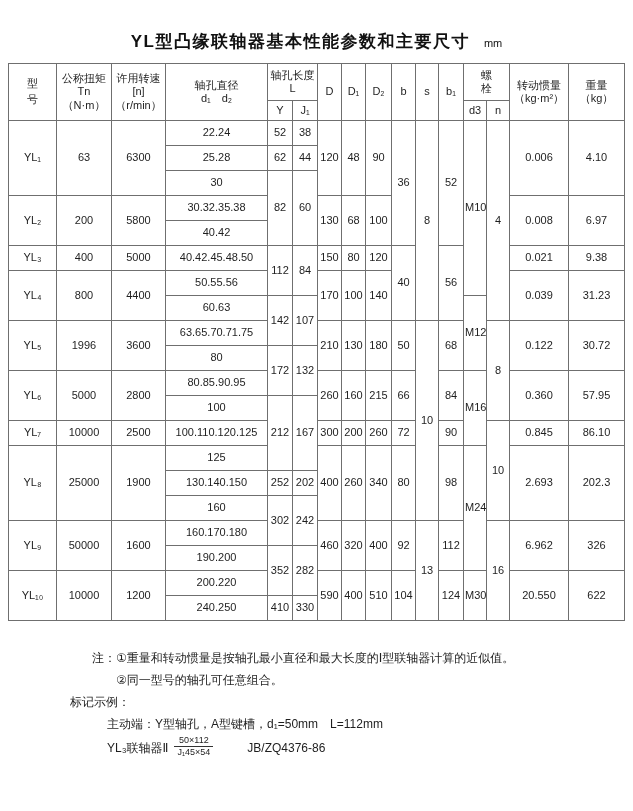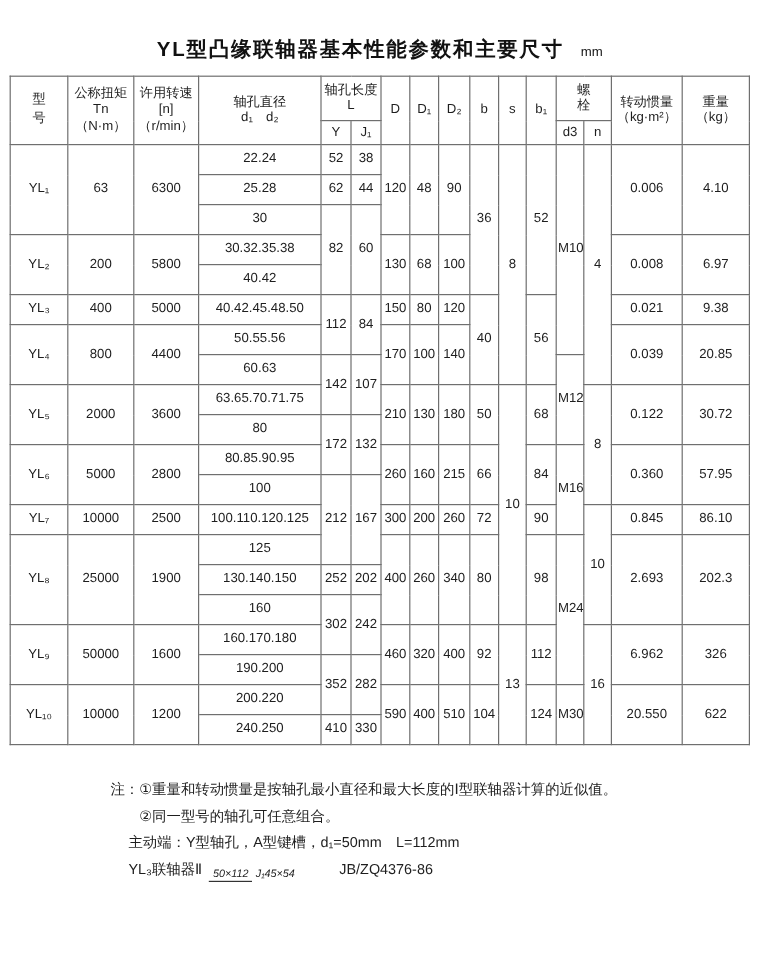--- a/index.html
+++ b/index.html
@@ -16,21 +16,21 @@
   td.dcol{text-align:left;padding-left:6px;}
   .vstack{display:inline-block;width:1.15em;line-height:1.45;}
   .notes{margin-top:26px;font-size:12px;line-height:22px;color:#1e1e1e;}
   .note-l1{margin-left:84px;}
   .note-l2{margin-left:108px;}
   .mark-title{margin-left:62px;}
   .mark-l1{margin-left:78px;}
   .mark-l2{margin-left:99px;}
   .mark-l3{margin-left:99px;}
   .mark-l4{margin-left:99px;display:flex;align-items:flex-end;}
-  .frac{display:inline-flex;text-align:center;font-size:9px;line-height:1.25;margin:0 6px;vertical-align:middle;font-style:italic;}
+  .frac{display:inline-flex;flex-direction:column;text-align:center;font-size:9px;line-height:1.25;margin:0 6px;vertical-align:middle;}
   .frac .num{border-bottom:1px solid #333;padding:0 3px;}
   .frac .den{padding:0 3px;}
   .std{margin-left:28px;}
 </style>
 </head>
 <body>
 
 <div class="page">
 
   <div class="doc-title">
@@ -148,31 +148,31 @@
       </tr>
       <tr>
         <td rowspan="2">YL₄</td>
         <td rowspan="2">800</td>
         <td rowspan="2">4400</td>
         <td class="dcol">50.55.56</td>
         <td rowspan="2">170</td>
         <td rowspan="2">100</td>
         <td rowspan="2">140</td>
         <td rowspan="2">0.039</td>
-        <td rowspan="2">20.85</td>
+        <td rowspan="2">31.23</td>
       </tr>
       <tr>
         <td class="dcol">60.63</td>
         <td rowspan="2">142</td>
         <td rowspan="2">107</td>
         <td rowspan="3">M12</td>
       </tr>
       <tr>
         <td rowspan="2">YL₅</td>
-        <td rowspan="2">2000</td>
+        <td rowspan="2">1996</td>
         <td rowspan="2">3600</td>
         <td class="dcol">63.65.70.71.75</td>
         <td rowspan="2">210</td>
         <td rowspan="2">130</td>
         <td rowspan="2">180</td>
         <td rowspan="2">50</td>
         <td rowspan="8">10</td>
         <td rowspan="2">68</td>
         <td rowspan="4">8</td>
         <td rowspan="2">0.122</td>
@@ -278,20 +278,21 @@
         <td class="dcol">240.250</td>
         <td>410</td>
         <td>330</td>
       </tr>
     </tbody>
   </table>
 
   <div class="notes">
     <div class="note-l1"><span>注：</span><span>①重量和转动惯量是按轴孔最小直径和最大长度的Ⅰ型联轴器计算的近似值。</span></div>
     <div class="note-l2"><span>②同一型号的轴孔可任意组合。</span></div>
+    <div class="mark-title">标记示例：</div>
     <div class="mark-l2">主动端：Y型轴孔，A型键槽，d₁=50mm　L=112mm</div>
     <div class="mark-l4">
       <span>YL₃联轴器Ⅱ</span>
       <span class="frac">
         <span class="num">50×112</span>
         <span class="den">J₁45×54</span>
       </span>
       <span class="std">JB/ZQ4376-86</span>
     </div>
   </div>

